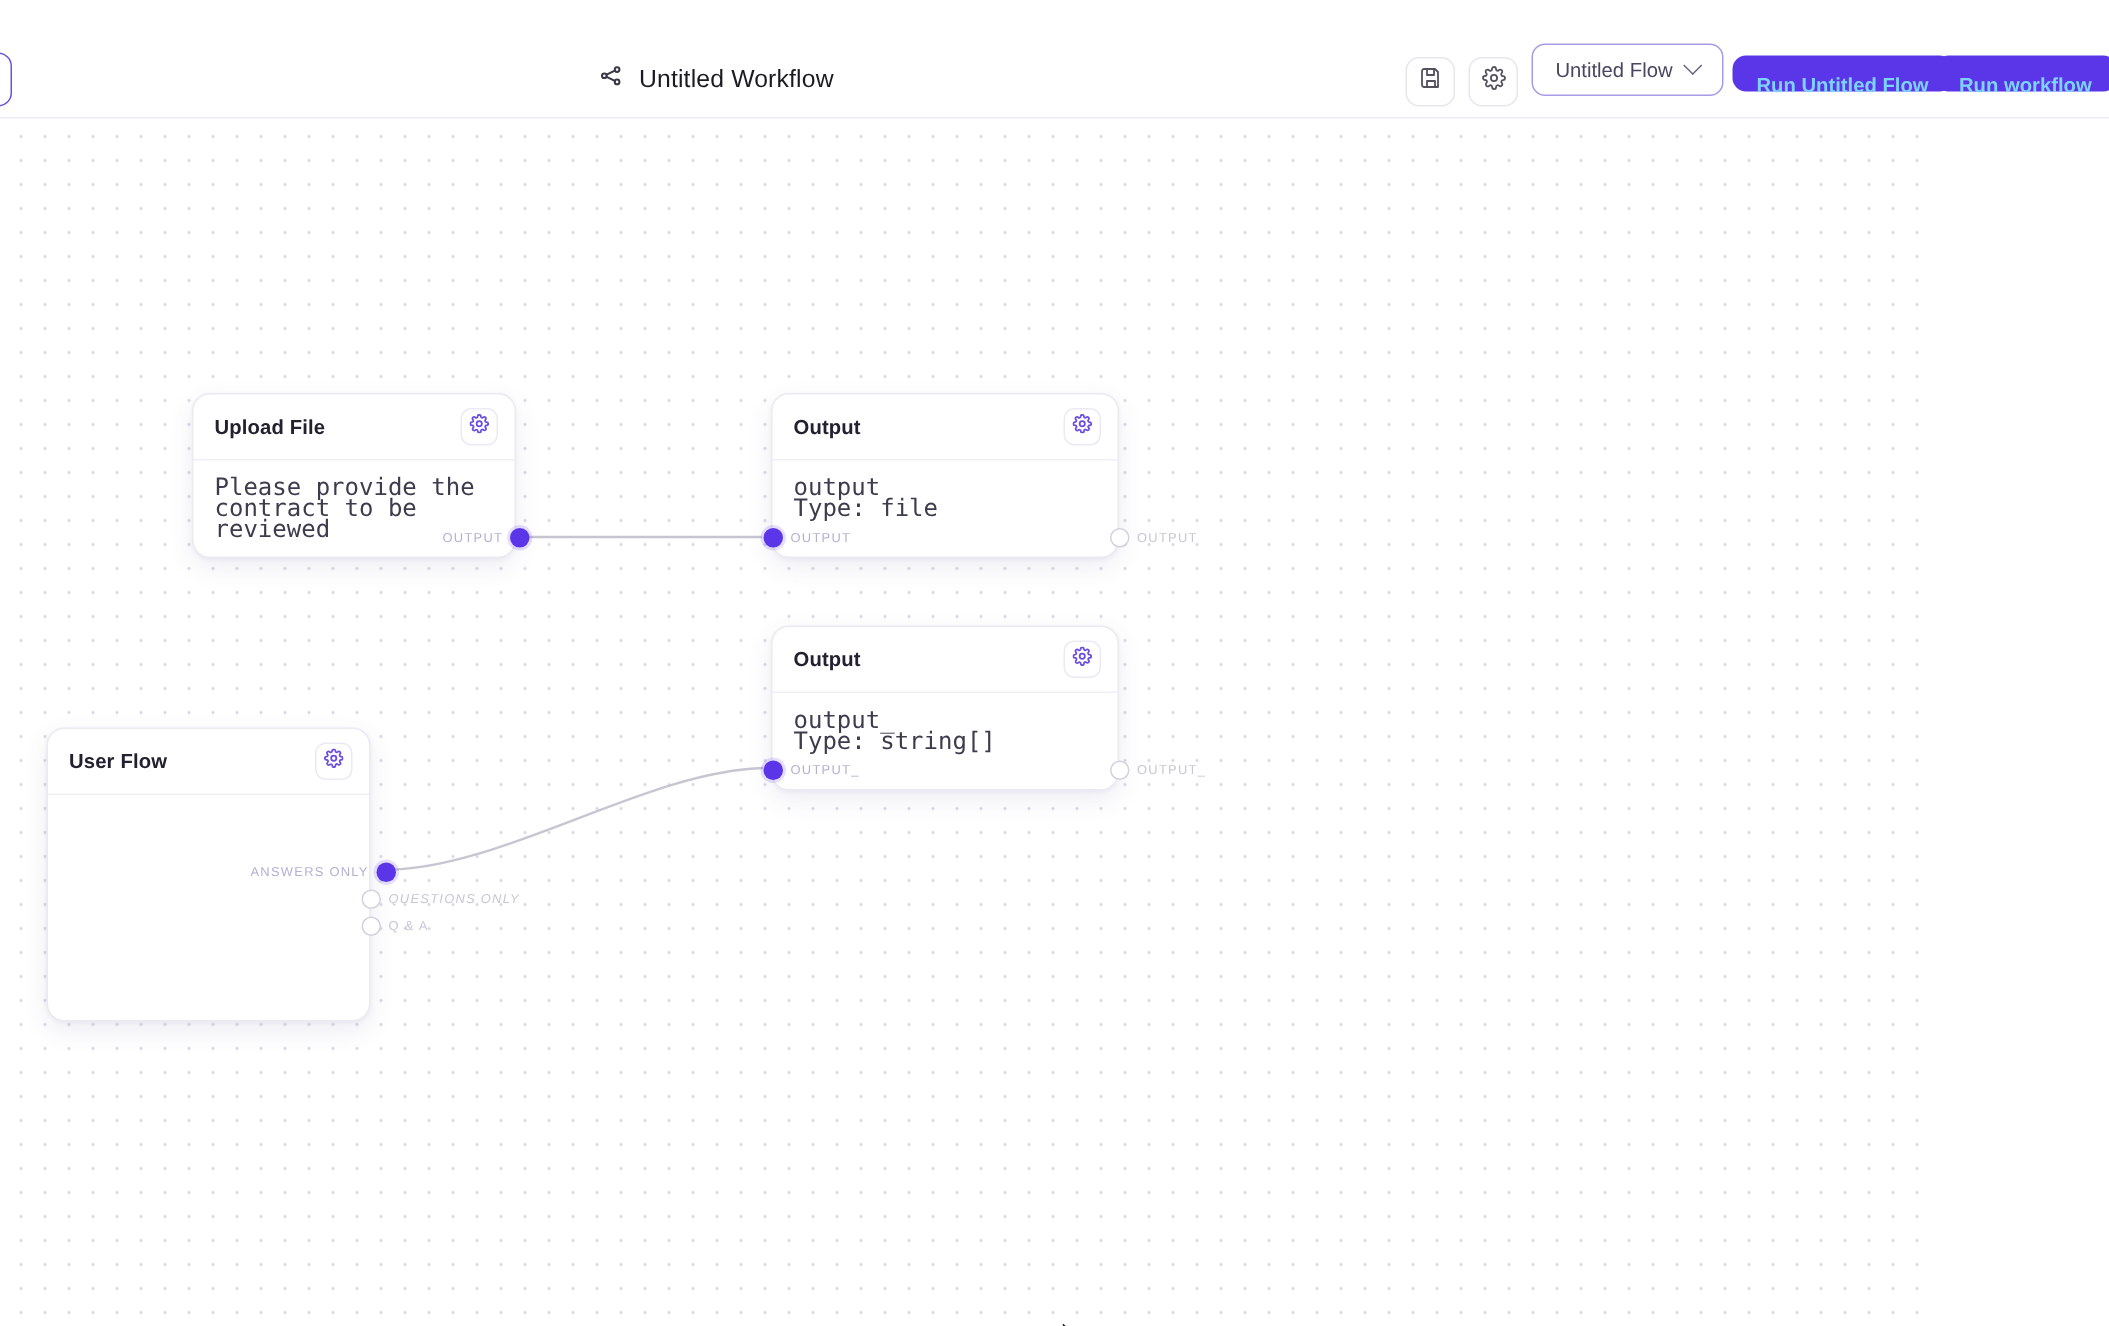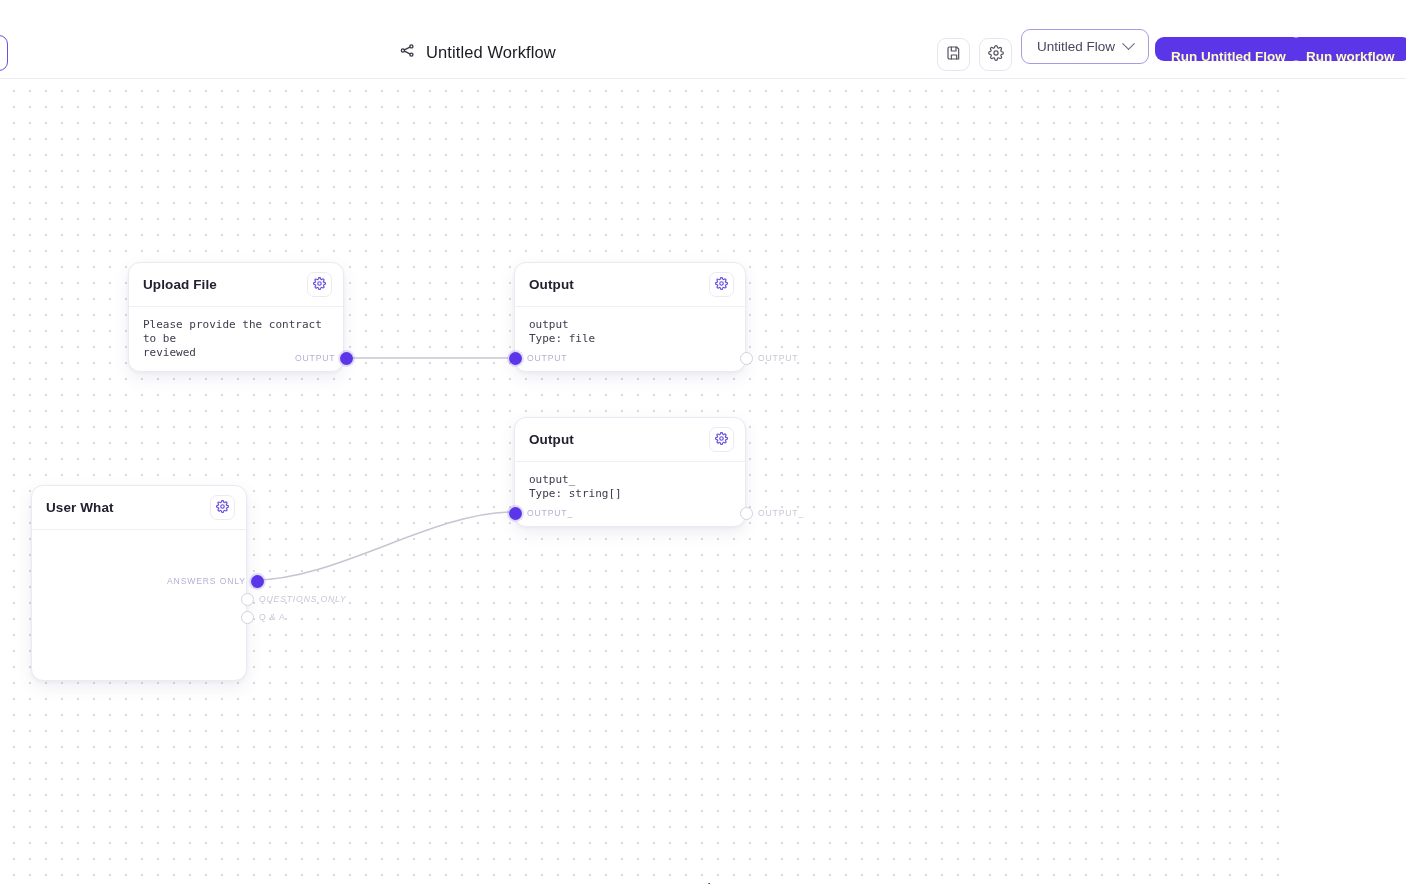--- a/index.html
+++ b/index.html
@@ -96,21 +96,21 @@
     transform: rotate(45deg) translate(-2px,-2px);
   }
 
   .run-btn {
     position: absolute;
     top: 8px;
     height: 23px;
     background: #5b36e8;
     border: none;
     border-radius: 9px;
-    color: #fef9c3;
+    color: #7dd3fc;
     font-size: 13.5px;
     font-weight: bold;
     font-family: "Liberation Sans", sans-serif;
     padding: 12px 16px;
     white-space: nowrap;
   }
   #btn-run-flow     { left: 1155px; }
   #btn-run-workflow { left: 1290px; }
 
   
@@ -162,21 +162,21 @@
     border: 1px solid #ece9f5;
     border-radius: 7px;
     background: #ffffff;
     display: flex;
     align-items: center;
     justify-content: center;
   }
   .node-body {
     padding: 11px 14px 6px 14px;
     font-family: "DejaVu Sans Mono", monospace;
-    font-size: 11px;
+    font-size: 16px;
     line-height: 14px;
     color: #3e3b4d;
     white-space: pre-wrap;
   }
 
   
   .port-row {
     position: absolute;
     display: flex;
     align-items: center;
@@ -348,21 +348,21 @@
       <span class="dot filled"></span>
       <span class="port-label">OUTPUT_</span>
     </div>
     <div class="port-row" style="left:740px; top:427px; gap:5px; z-index:15;">
       <span class="dot hollow"></span>
       <span class="port-label muted">OUTPUT_</span>
     </div>
 
     <div class="node" id="node-user-input" style="left:31px; top:406px; width:216px; height:196px;">
       <div class="node-head">
-        <span class="node-title">User What</span>
+        <span class="node-title">User Flow</span>
         <span class="node-gear">
           <span>
             <svg width="13" height="13" viewBox="0 0 24 24" fill="none" stroke="#6b4fe0" stroke-width="2.2" stroke-linecap="round" stroke-linejoin="round">
               <circle cx="12" cy="12" r="3.2"></circle>
               <path d="M19.4 15a1.6 1.6 0 0 0 .33 1.77l.06.06a2 2 0 1 1-2.83 2.83l-.06-.06a1.6 1.6 0 0 0-1.77-.33 1.6 1.6 0 0 0-1 1.47V21a2 2 0 1 1-4 0v-.1A1.6 1.6 0 0 0 9.1 19.4a1.6 1.6 0 0 0-1.77.33l-.06.06a2 2 0 1 1-2.83-2.83l.06-.06A1.6 1.6 0 0 0 4.83 15a1.6 1.6 0 0 0-1.47-1H3a2 2 0 1 1 0-4h.1A1.6 1.6 0 0 0 4.6 8.9a1.6 1.6 0 0 0-.33-1.77l-.06-.06a2 2 0 1 1 2.83-2.83l.06.06A1.6 1.6 0 0 0 9 4.6a1.6 1.6 0 0 0 1-1.47V3a2 2 0 1 1 4 0v.1a1.6 1.6 0 0 0 1 1.47 1.6 1.6 0 0 0 1.77-.33l.06-.06a2 2 0 1 1 2.83 2.83l-.06.06A1.6 1.6 0 0 0 19.4 9v.09a1.6 1.6 0 0 0 1.47 1H21a2 2 0 1 1 0 4h-.1a1.6 1.6 0 0 0-1.5 1z"></path>
             </svg>
           </span>
         </span>
       </div>
     </div>

